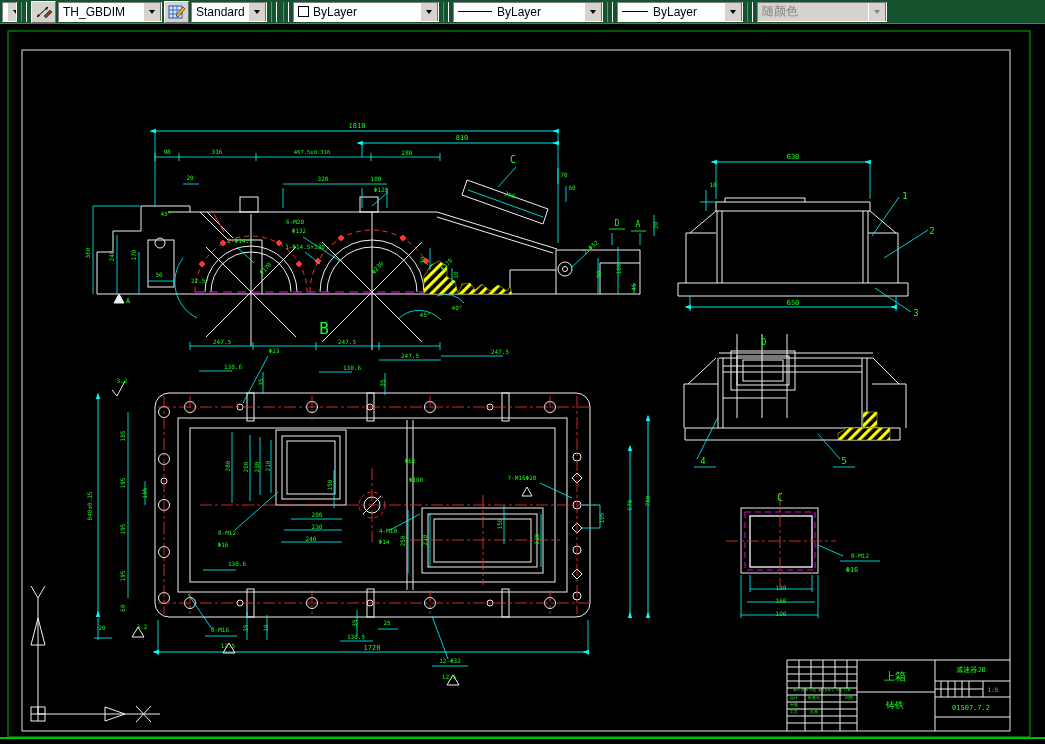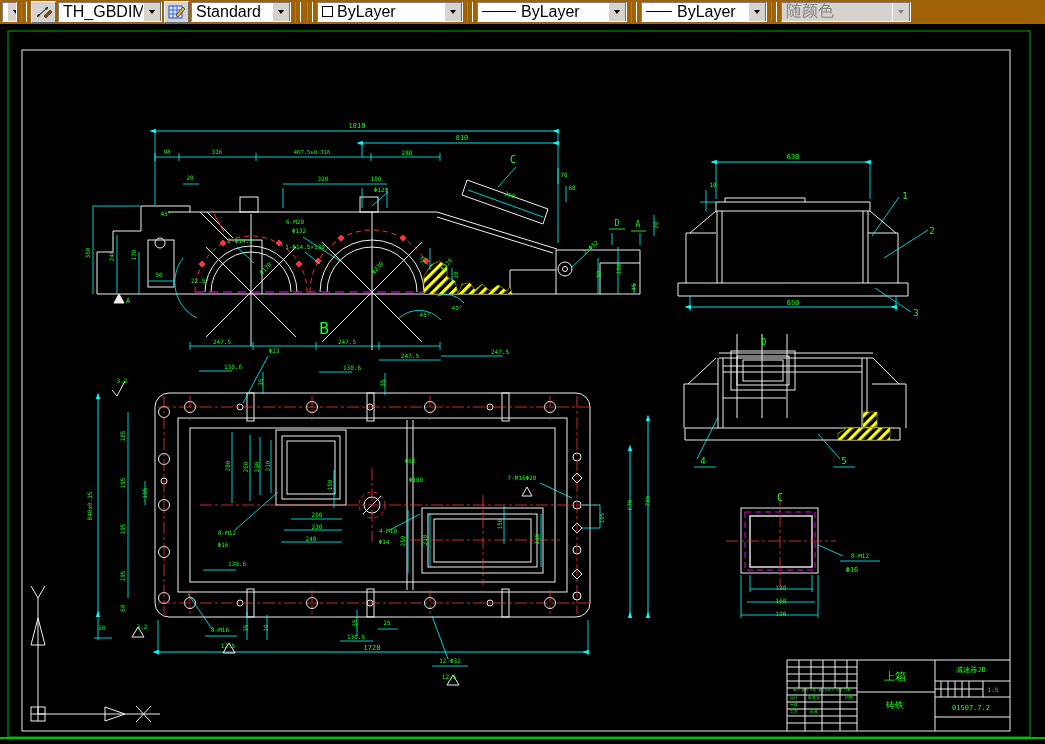--- a/index.html
+++ b/index.html
@@ -1,19 +1,19 @@
 <!DOCTYPE html>
 <html><head>
 <meta charset="utf-8">
 <style>
   html,body{margin:0;padding:0;background:#000;}
   body{width:1045px;height:744px;overflow:hidden;position:relative;font-family:"Liberation Sans",sans-serif;}
-  .toolbar{position:absolute;top:0;left:0;width:1045px;height:24px;background:#a16207;
+  .toolbar{position:absolute;top:0;left:0;width:1045px;height:24px;background:#14532d;
     border-bottom:1px solid #6e6e6e;display:flex;align-items:center;gap:2px;padding:0 2px;
-    box-sizing:border-box;font-size:16px;color:#000;z-index:5;}
+    box-sizing:border-box;font-size:12px;color:#000;z-index:5;}
   .tb-sep{width:4px;height:20px;border-left:1px solid #808080;border-right:1px solid #ffffff;margin:0 2px;}
   .tb-btn{width:25px;height:22px;background:#d6d3ce;border:1px solid;border-color:#fff #6e6e6e #6e6e6e #fff;
     display:flex;align-items:center;justify-content:center;padding:0;}
   .tb-combo{height:20px;background:#fff;border:1px solid;border-color:#808080 #fff #fff #808080;
     display:flex;align-items:center;box-sizing:border-box;padding-left:4px;white-space:nowrap;overflow:hidden;}
   .tb-combo .txt{flex:1;overflow:hidden;}
   .dd{width:16px;height:18px;margin-left:auto;background:#d6d3ce;border:1px solid;
     border-color:#fff #6e6e6e #6e6e6e #fff;display:flex;align-items:center;justify-content:center;flex:none;}
   .dd i{display:block;width:0;height:0;border:3px solid transparent;border-top:4px solid #000;margin-top:3px;}
   .disabled{background:#d6d3ce;color:#848484;}
@@ -401,21 +401,21 @@
         <i></i>
       </span>
   </div>
   <button class="tb-btn">
     <svg width="18" height="16" viewBox="0 0 18 16">
       <rect x="1" y="2" width="13" height="12" fill="#cfe2ff" stroke="#2a52be"></rect>
       <path d="M1,6 H14 M1,10 H14 M5,2 V14 M9,2 V14" stroke="#2a52be" stroke-width="0.8"></path>
       <path d="M8,11 L15,3 L17,5 L10,13 Z" fill="#e8b020" stroke="#000" stroke-width="0.5"></path>
     </svg>
   </button>
-  <div class="tb-combo" style="width:100px">
+  <div class="tb-combo" style="width:76px">
     <span class="txt">Standard</span>
     <span class="dd">
         <i></i>
       </span>
   </div>
   <div class="tb-sep"></div>
   <div class="tb-sep"></div>
   <div class="tb-combo" style="width:146px">
     <span class="swatch"></span>
     <span class="txt">ByLayer</span>

